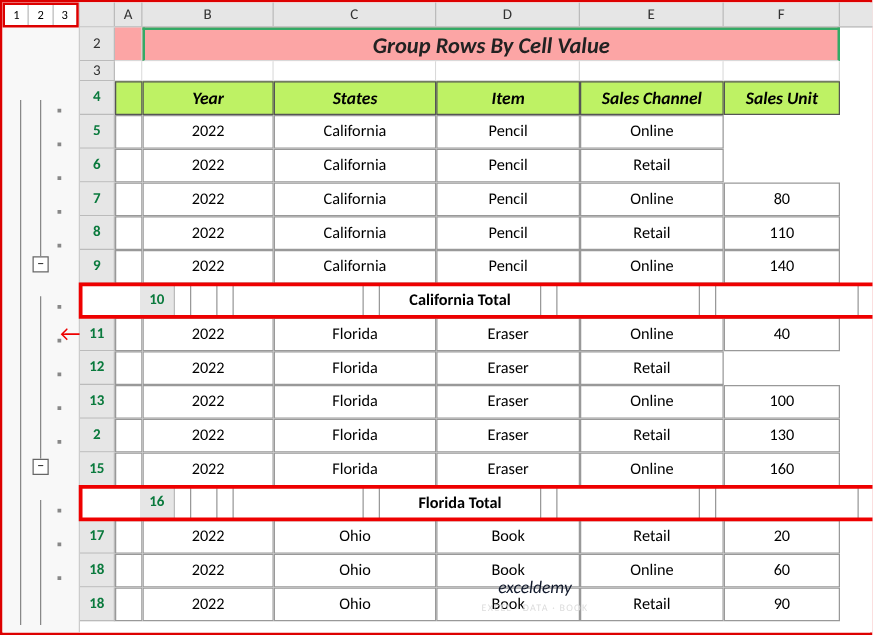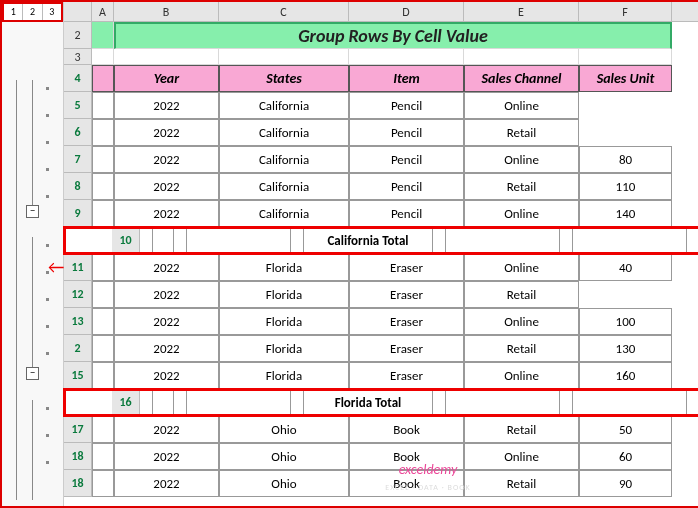--- a/index.html
+++ b/index.html
@@ -115,28 +115,28 @@
       border-right: 1px solid #d9d9d9;
       border-bottom: 1px solid #d9d9d9;
       font-size: 13px;
       display: flex;
       align-items: center;
       justify-content: center;
       padding: 0 4px;
       background: #fff;
     }
     .title-row .cell {
-      background: #86efac;
+      background: #fca5a5;
       font-weight: bold;
       font-style: italic;
       font-size: 18px;
       color: #222;
     }
     .header-data .cell {
-      background: #f9a8d4;
+      background: #bef264;
       font-weight: bold;
       font-style: italic;
       font-size: 14px;
       border: 1px solid #555;
     }
     .data-row .cell {
       border: 1px solid #999;
     }
     .total-row {
       outline: 3px solid #e00;
@@ -160,21 +160,21 @@
       top: 254px;
       color: #e00;
       font-size: 18px;
       z-index: 20;
     }
     .watermark {
       position: absolute;
       bottom: 28px;
       left: 50%;
       transform: translateX(-50%);
-      color: #ec4899;
+      color: #0f172a;
       font-size: 14px;
       font-style: italic;
       z-index: 1;
       pointer-events: none;
     }
     .watermark-sub {
       position: absolute;
       bottom: 14px;
       left: 50%;
       transform: translateX(-50%);
@@ -368,21 +368,21 @@
           <div class="cell wE h-norm"></div>
           <div class="cell wF h-norm">500</div>
         </div>
         <div class="grid-row data-row">
           <div class="row-header h-norm green-rh">17</div>
           <div class="cell wA h-norm"></div>
           <div class="cell wB h-norm">2022</div>
           <div class="cell wC h-norm">Ohio</div>
           <div class="cell wD h-norm">Book</div>
           <div class="cell wE h-norm">Retail</div>
-          <div class="cell wF h-norm">50</div>
+          <div class="cell wF h-norm">20</div>
         </div>
         <div class="grid-row data-row">
           <div class="row-header h-norm green-rh">18</div>
           <div class="cell wA h-norm"></div>
           <div class="cell wB h-norm">2022</div>
           <div class="cell wC h-norm">Ohio</div>
           <div class="cell wD h-norm">Book</div>
           <div class="cell wE h-norm">Online</div>
           <div class="cell wF h-norm">60</div>
         </div>

